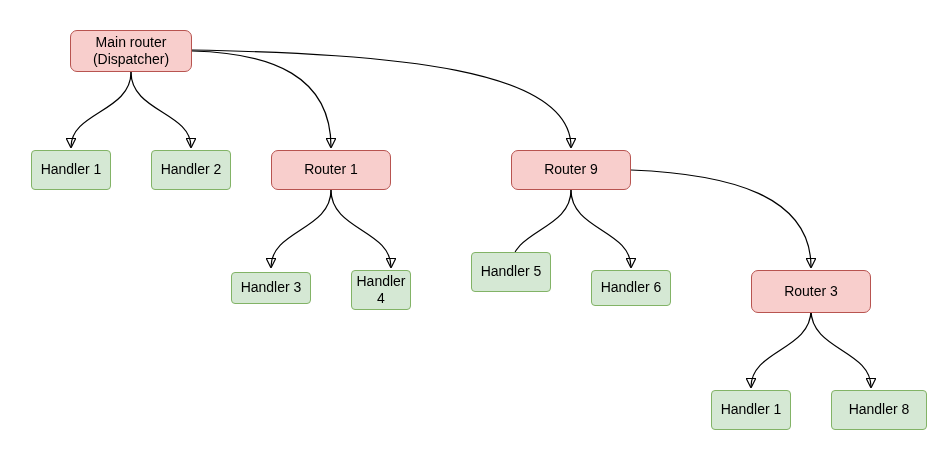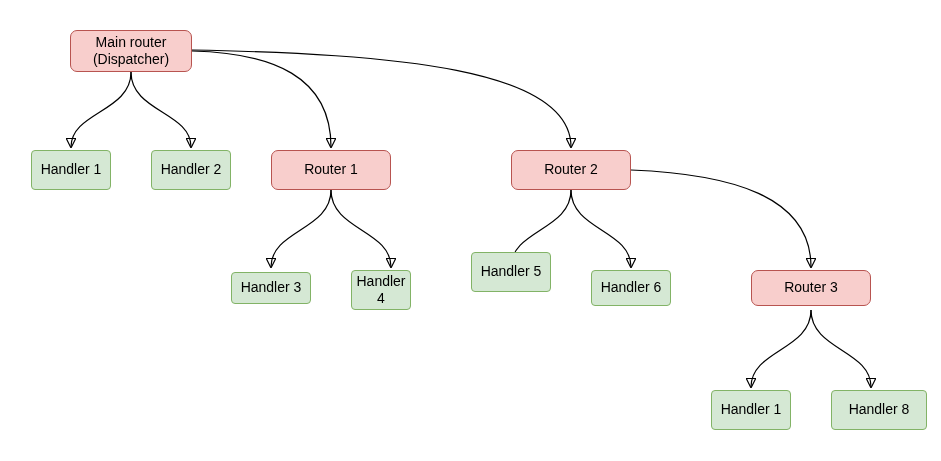--- a/index.html
+++ b/index.html
@@ -77,29 +77,29 @@
 
   <div class="node router" style="left:70px; top:30px; width:122px; height:42px;">Main router
 (Dispatcher)</div>
 
   <div class="node handler" style="left:31px; top:150px; width:80px; height:40px;">Handler 1</div>
 
   <div class="node handler" style="left:151px; top:150px; width:80px; height:40px;">Handler 2</div>
 
   <div class="node router" style="left:271px; top:150px; width:120px; height:40px;">Router 1</div>
 
-  <div class="node router" style="left:511px; top:150px; width:120px; height:40px;">Router 2</div>
+  <div class="node router" style="left:511px; top:150px; width:120px; height:40px;">Router 9</div>
 
   <div class="node handler" style="left:231px; top:272px; width:80px; height:32px;">Handler 3</div>
 
   <div class="node handler" style="left:351px; top:270px; width:60px; height:40px;">Handler 4</div>
 
   <div class="node handler" style="left:471px; top:252px; width:80px; height:40px;">Handler 5</div>
 
   <div class="node handler" style="left:591px; top:270px; width:80px; height:36px;">Handler 6</div>
 
-  <div class="node router" style="left:751px; top:270px; width:120px; height:36px;">Router 3</div>
+  <div class="node router" style="left:751px; top:270px; width:120px; height:43px;">Router 3</div>
 
   <div class="node handler" style="left:711px; top:390px; width:80px; height:40px;">Handler 1</div>
 
   <div class="node handler" style="left:831px; top:390px; width:96px; height:40px;">Handler 8</div>
 
 </div>
 
 </body></html>

